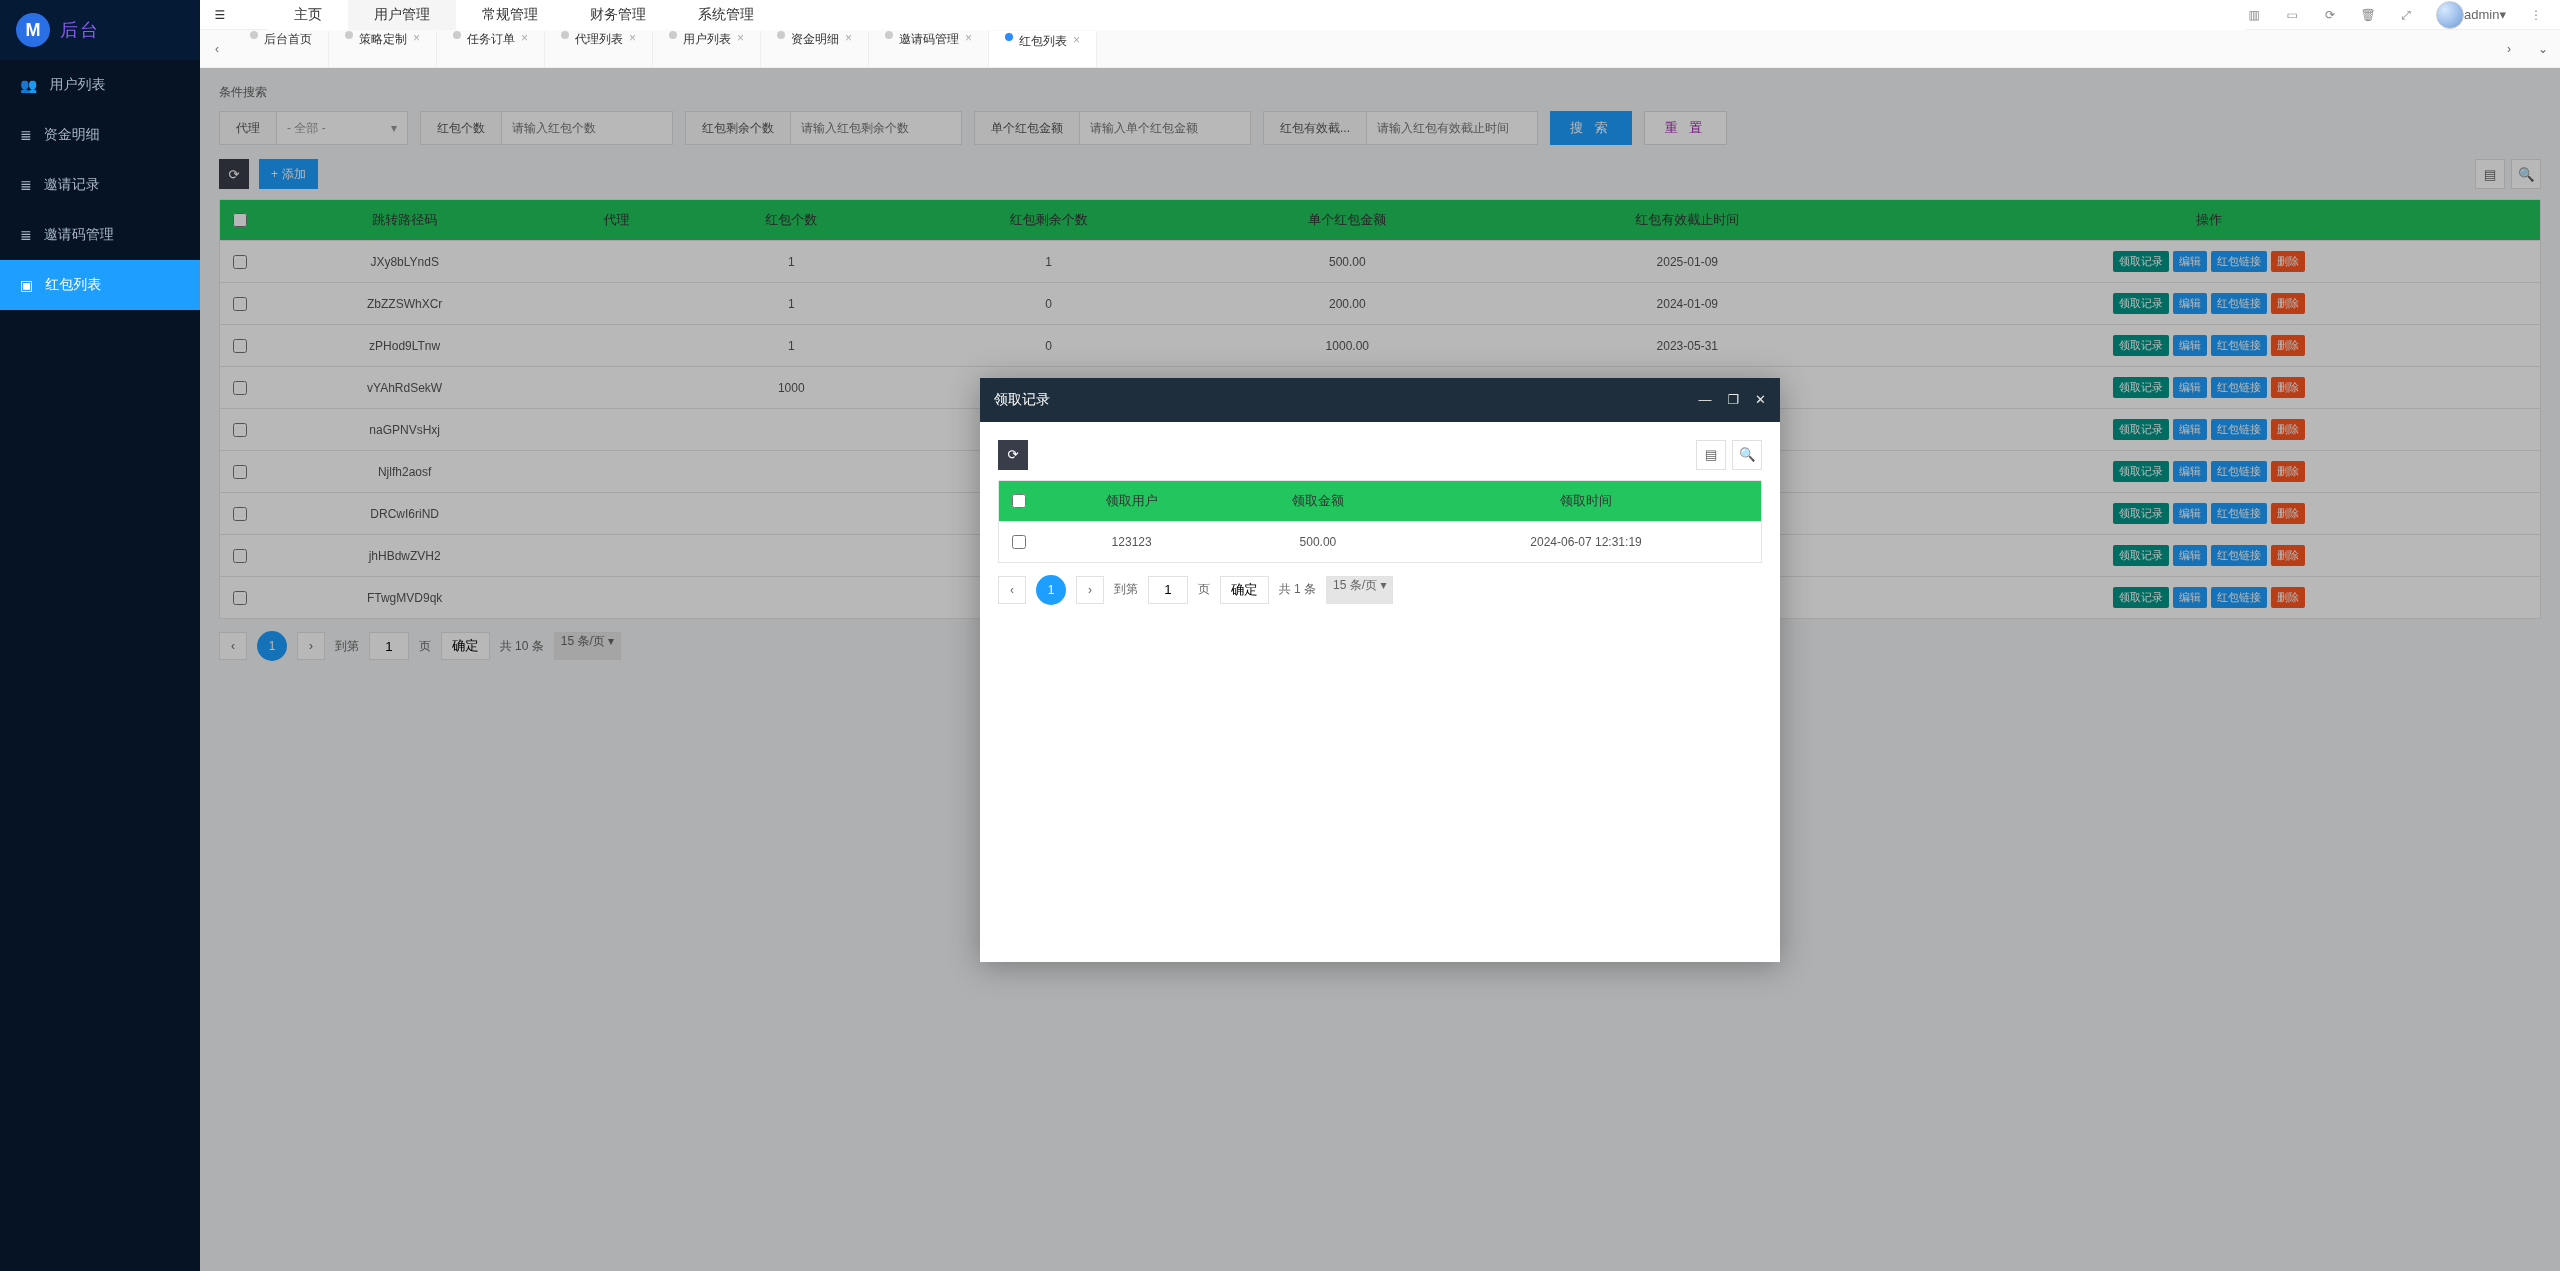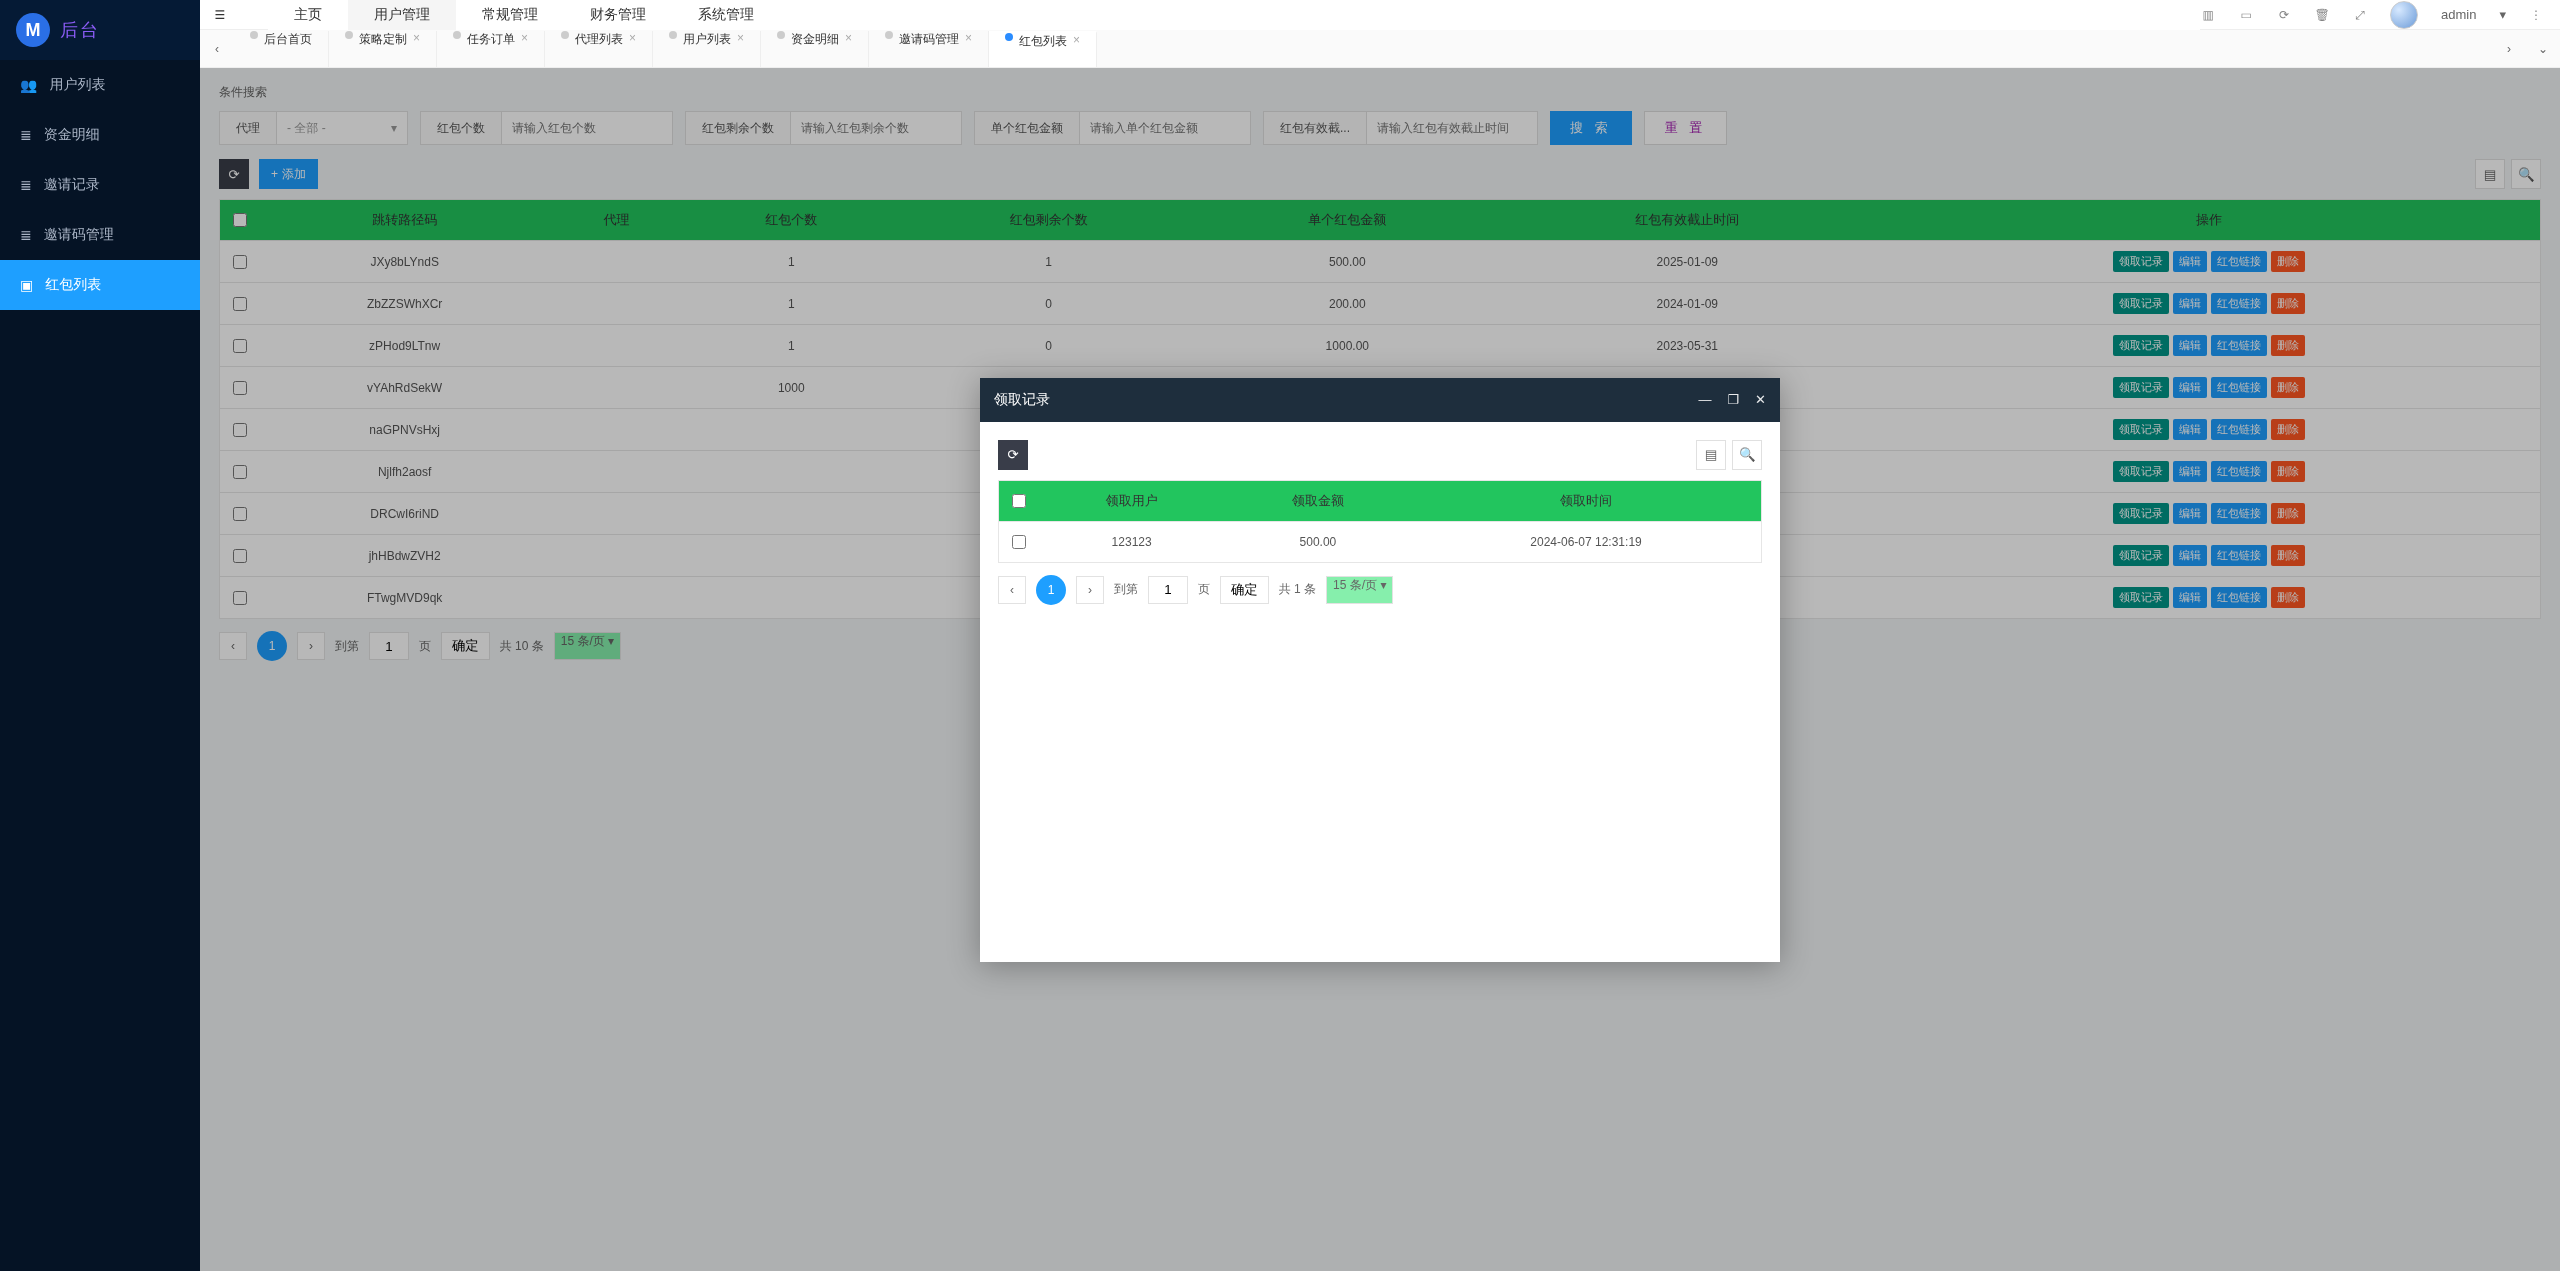--- a/index.html
+++ b/index.html
@@ -72,21 +72,21 @@
   .topnav .menu {
     padding: 0 26px;
     display: flex;
     align-items: center;
     font-size: 14px;
     cursor: pointer;
   }
   .topnav .menu.active { background: #f5f5f5; }
   .top-right { margin-left: auto; display: flex; align-items: center; gap: 22px; padding-right: 16px; }
   .top-right .ticon { width: 16px; height: 16px; opacity: .6; cursor: pointer; display:inline-flex;align-items:center;justify-content:center;}
-  .user { display: flex; align-items: center; gap: 23px; font-size: 13px; color: #666; cursor:pointer; }
+  .user { display: flex; align-items: center; gap: 0; font-size: 13px; color: #666; cursor:pointer; }
   .avatar { width: 28px; height: 28px; border-radius: 50%; background: radial-gradient(circle at 30% 30%, #d7e9ff, #6b9bd8); border: 1px solid #ccc; }
   
   .header-row {
     height: 30px;
     background: #fff;
     border-bottom: 1px solid #eee;
     display: flex;
   }
   .hamburger { width: 40px; display:flex;align-items:center;justify-content:center;cursor:pointer;}
   
@@ -192,21 +192,21 @@
   .chipset { display:flex; gap:4px; justify-content:center;}
   .chip { padding: 3px 6px; color:#fff; border-radius:2px; font-size:11px; cursor:pointer;}
   .c-green{background:#009688;} .c-blue{background:#1e9fff;} .c-red{background:#ff5722;}
   
   .pager {
     display:flex;align-items:center;gap:10px;margin-top:12px;color:#666;font-size:12px;
   }
   .pg-btn {width:28px;height:28px;border:1px solid #e2e2e2;background:#fff;display:flex;align-items:center;justify-content:center;cursor:pointer;}
   .pg-num{width:30px;height:30px;border-radius:50%;background:#1e9fff;color:#fff;display:flex;align-items:center;justify-content:center;}
   .pg-input{width:40px;height:28px;border:1px solid #e2e2e2;text-align:center;}
-  .pg-select{height:28px;border:1px solid #e2e2e2;background:#86efac;padding:0 6px;}
+  .pg-select{height:28px;border:1px solid #e2e2e2;background:#e5e5e5;padding:0 6px;}
   .pg-confirm{height:28px;border:1px solid #e2e2e2;background:#fff;padding:0 10px;cursor:pointer;}
   
   .mask {
     position: absolute;
     inset: 0;
     background: rgba(0,0,0,0.28);
     display:flex;align-items:center;justify-content:center;
   }
   .dialog {
     width: 800px;

